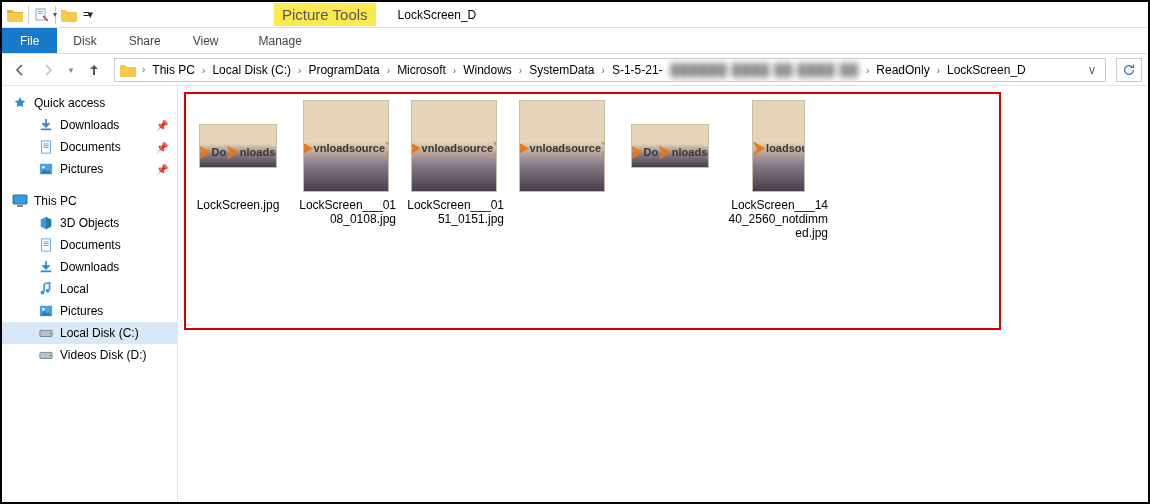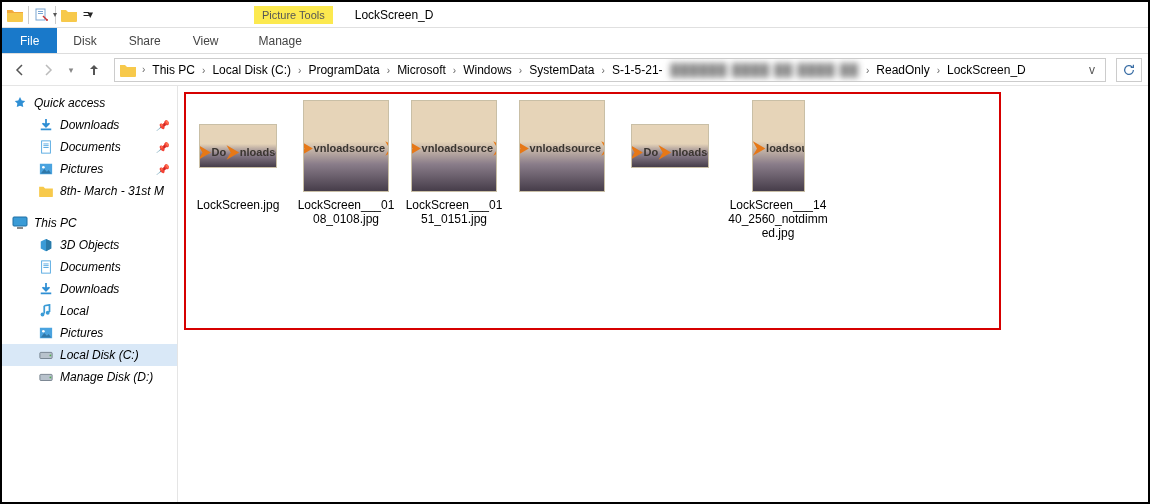--- a/index.html
+++ b/index.html
@@ -4,21 +4,21 @@
 <style>
 * { box-sizing: border-box; margin: 0; padding: 0; font-family: "Segoe UI", Tahoma, sans-serif; font-size: 12px; }
 body { background: #fff; width: 1150px; height: 504px; overflow: hidden; border: 2px solid #000; position: relative; }
 
 
 .titlebar { height: 26px; display: flex; align-items: center; background: #fff; border-bottom: 1px solid #e0e0e0; }
 .titlebar .qat { display: flex; align-items: center; gap: 2px; padding: 0 4px; }
 .titlebar .folder-ico { width: 18px; height: 16px; display:flex; align-items:center; justify-content:center; }
 .titlebar .sep { width: 1px; height: 18px; background: #ccc; margin: 0 2px; }
 .titlebar .tool-tab { margin-left: 156px; }
-.titlebar .tool-label { background: #fce94f; color: #555; padding: 3px 8px; font-size: 11px; }
+.titlebar .tool-label { background: #fce94f; color: #555; padding: 3px 8px; font-size: 15px; margin-left: 20px; }
 .titlebar .win-title { margin-left: 22px; font-size: 12px; color: #000; }
 
 
 .tabs { height: 26px; display: flex; align-items: stretch; background: #fff; border-bottom: 1px solid #ddd; }
 .tabs .tab { padding: 0 16px; display: flex; align-items: center; color: #444; cursor: pointer; }
 .tabs .tab.file { background: #1979ca; color: #fff; padding: 0 18px; }
 .tabs .tab.manage { margin-left: 8px; }
 
 
 .navrow { height: 32px; display: flex; align-items: center; border-bottom: 1px solid #e5e5e5; padding: 0 6px; gap: 4px; }
@@ -31,38 +31,38 @@
 .addr .blur { filter: blur(3px); color:#888; letter-spacing:1px; }
 .addr-tail { display:flex; align-items:center; margin-left:auto; }
 .addr-tail .drop { padding: 0 6px; color:#555; cursor:pointer; }
 .refresh { width: 26px; height: 24px; border: 1px solid #ccc; display: flex; align-items: center; justify-content: center; margin-left: 2px; }
 
 
 .main { display: flex; height: calc(504px - 26px - 26px - 32px - 4px); }
 
 .sidebar { width: 176px; border-right: 1px solid #e5e5e5; padding: 6px 0; overflow: hidden; }
 .side-group { margin-bottom: 10px; }
-.side-item { display: flex; align-items: center; height: 22px; padding-left: 22px; gap: 6px; cursor: pointer; white-space: nowrap; overflow:hidden;font-style:italic; }
+.side-item { display: flex; align-items: center; height: 22px; padding-left: 22px; gap: 6px; cursor: pointer; white-space: nowrap; overflow:hidden; }
 .side-item.head { padding-left: 10px; font-weight: 400; }
 .side-item.indent { padding-left: 36px; }
 .side-item.sel { background: #d9e8f7; }
 .side-item .ico { width: 16px; height: 16px; display:flex; align-items:center; justify-content:center; flex-shrink:0; }
 .pin { margin-left: auto; margin-right: 8px; color: #888; font-size: 10px; }
 
 .content { flex: 1; position: relative; padding: 10px 8px; }
 .highlight-box { position: absolute; left: 6px; top: 6px; width: 817px; height: 238px; border: 2px solid #d60000; pointer-events: none; }
 
 .file-grid { display: flex; gap: 4px; align-items: flex-start; flex-wrap: wrap; }
 .file-item { width: 104px; display: flex; flex-direction: column; align-items: center; cursor: pointer; padding: 2px; }
 .thumb { display:flex; align-items:center; justify-content:center; height: 96px; width: 100%; }
 .thumb-box { border: 1px solid #c9bfa6; background: linear-gradient(to bottom, #e6d4b8 0%, #e6d4b8 45%, #8a7d8a 70%, #463d4a 100%); position: relative; overflow: hidden; display:flex; align-items:center; }
 .thumb-box .band { position:absolute; left:-6px; right:-6px; top:42%; height:18px; display:flex; align-items:center; font-weight:700; color:#3a3530; font-size:11px; }
 .thumb-box .band .arrow { color:#e67817; font-size:16px; margin:0 1px; }
 
-.file-label { text-align: center; margin-top: 4px; line-height: 14px; max-width: 100px; word-break: break-word; }
+.file-label { text-align: right; margin-top: 4px; line-height: 14px; max-width: 100px; word-break: break-word; }
 
 
 .folder-svg { width:16px; height:14px; }
 
 </style>
 </head>
 <body>
 
 <div class="titlebar">
   <div class="qat">
@@ -180,28 +180,20 @@
           <div class="side-item indent">
             <span class="ico">
               <svg width="14" height="14" viewBox="0 0 16 16">
                 <rect x="1" y="2" width="14" height="12" fill="#4aa3df"></rect>
                 <circle cx="5" cy="6" r="1.5" fill="#fff"></circle>
                 <path d="M2 13l4-5 3 3 2-2 3 4z" fill="#2f77a8"></path>
               </svg>
             </span>
             <span>Pictures</span>
             <span class="pin">📌</span>
-          </div>
-          <div class="side-item indent">
-            <span class="ico">
-              <svg width="14" height="12" viewBox="0 0 16 14">
-                <path fill="#f7c94b" d="M0 2h5l2 2h9v9a1 1 0 0 1-1 1H1a1 1 0 0 1-1-1z"></path>
-              </svg>
-            </span>
-            <span>8th- March - 31st M</span>
           </div>
         </div>
     </div>
 
     <div class="side-group">
       <div class="side-item head">
         <span class="ico">
             <svg width="16" height="14" viewBox="0 0 16 14">
               <rect x="1" y="1" width="14" height="9" rx="1" fill="#3a9bd6" stroke="#1f6fa3"></rect>
               <rect x="5" y="11" width="6" height="2" fill="#888"></rect>
@@ -269,21 +261,21 @@
             </span>
             <span>Local Disk (C:)</span>
           </div>
           <div class="side-item indent">
             <span class="ico">
               <svg width="14" height="14" viewBox="0 0 16 16">
                 <rect x="1" y="5" width="14" height="7" rx="1" fill="#b8c2cc" stroke="#6f7b88"></rect>
                 <circle cx="13" cy="8.5" r="1" fill="#4fae4f"></circle>
               </svg>
             </span>
-            <span>Manage Disk (D:)</span>
+            <span>Videos Disk (D:)</span>
           </div>
         </div>
     </div>
 
   </div>
 
   <div class="content">
     <div class="highlight-box"></div>
     <div class="file-grid" id="file-grid">
         <div class="file-item">

